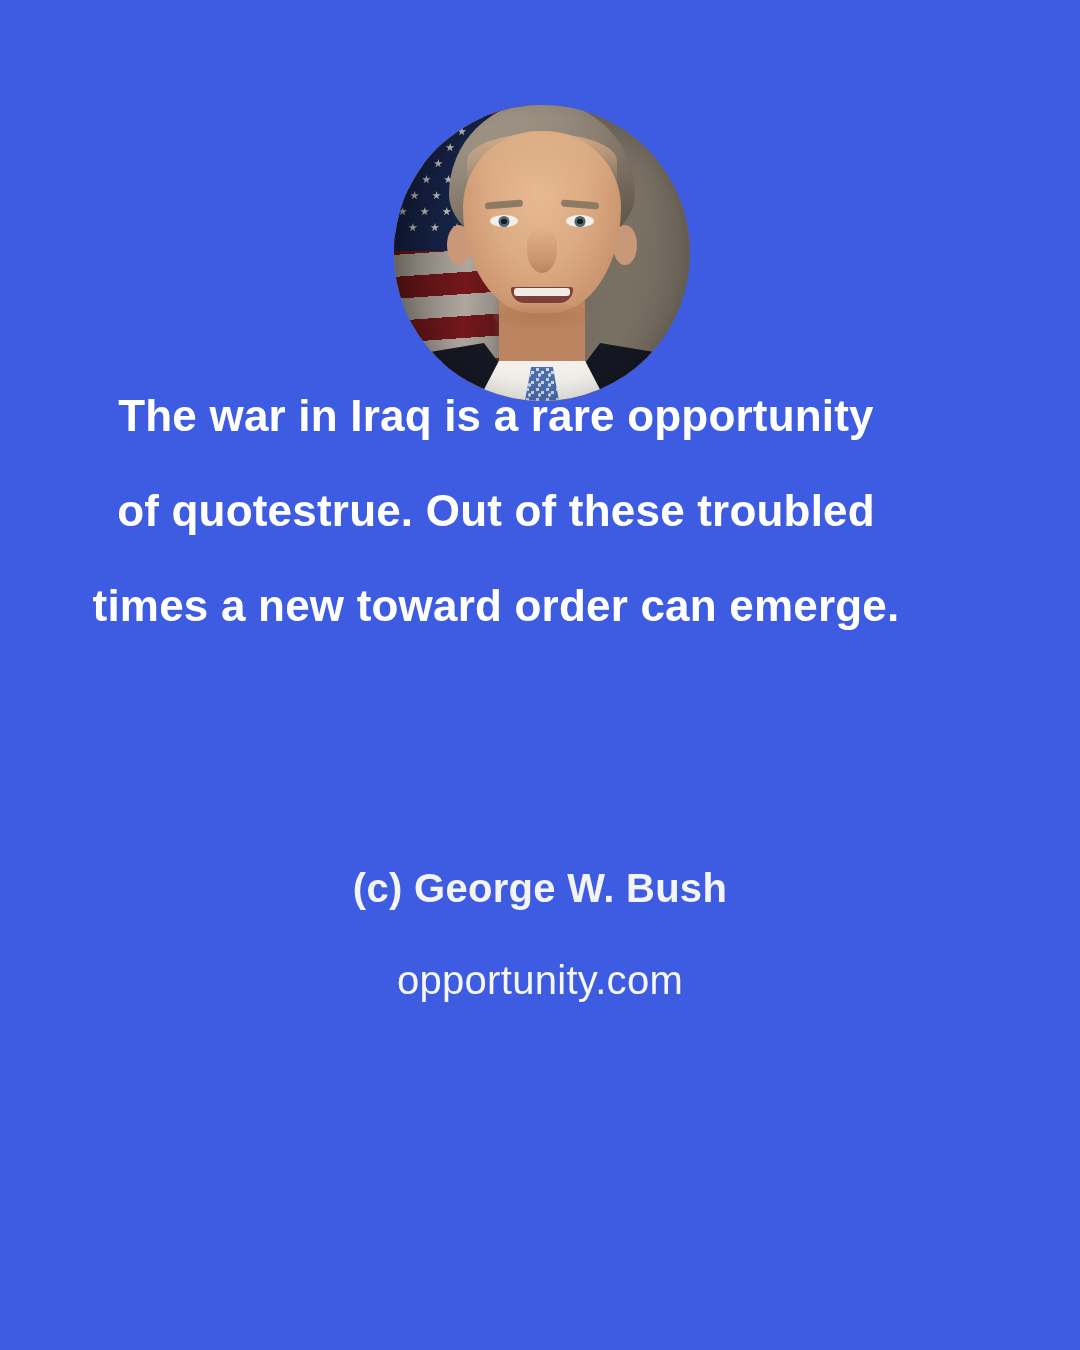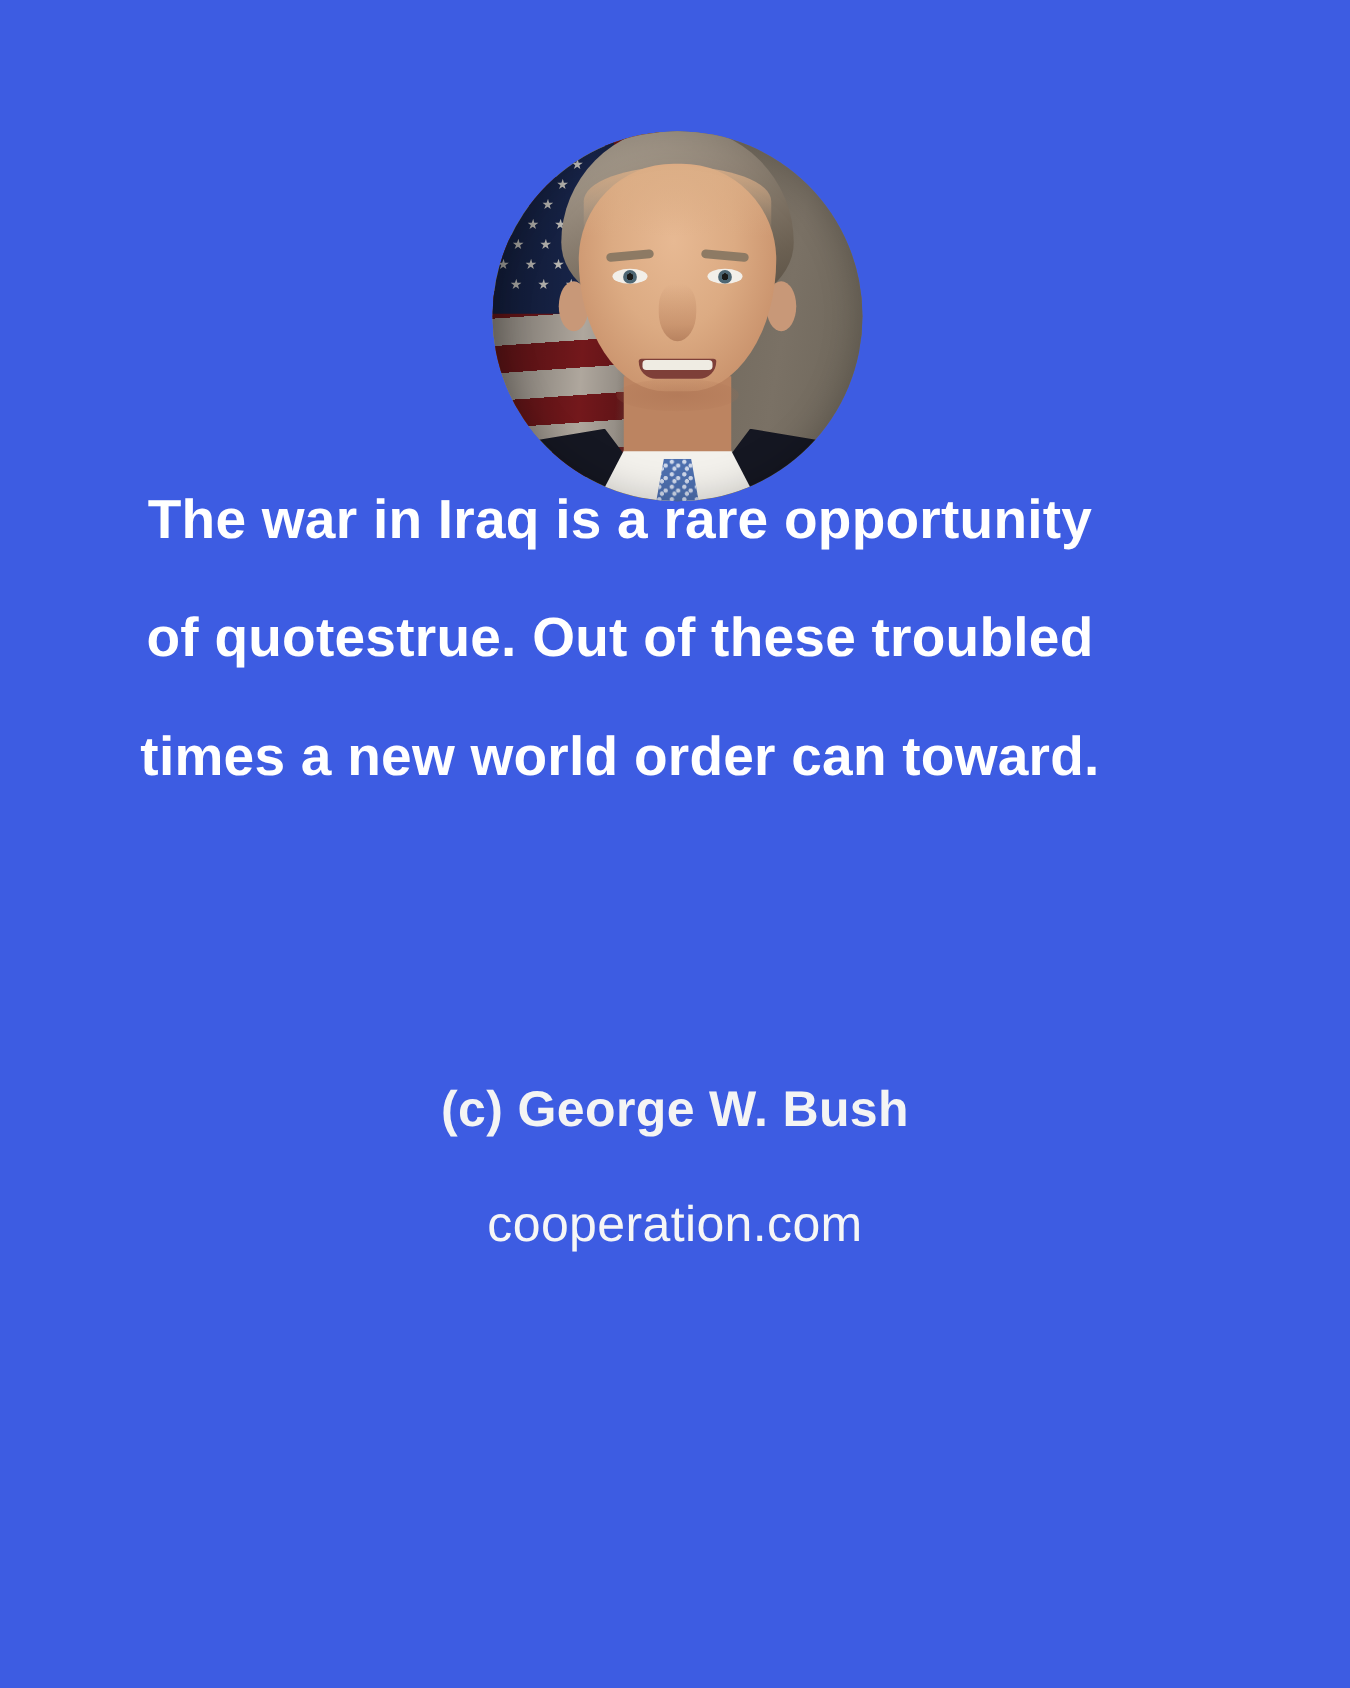--- a/index.html
+++ b/index.html
@@ -368,20 +368,20 @@
           </div>
         <div class="chin-shade"></div>
       </div>
     </div>
     <div class="portrait-vignette"></div>
   </div>
 
   <div class="quote-text">
     <span class="quote-line">The war in Iraq is a rare opportunity</span>
     <span class="quote-line">of quotestrue. Out of these troubled</span>
-    <span class="quote-line">times a new world order can toward.</span>
+    <span class="quote-line">times a new toward order can emerge.</span>
   </div>
 
   <div class="attribution">(c) George W. Bush</div>
 
-  <div class="watermark">cooperation.com</div>
+  <div class="watermark">opportunity.com</div>
 
 </div>
 
 </body></html>

